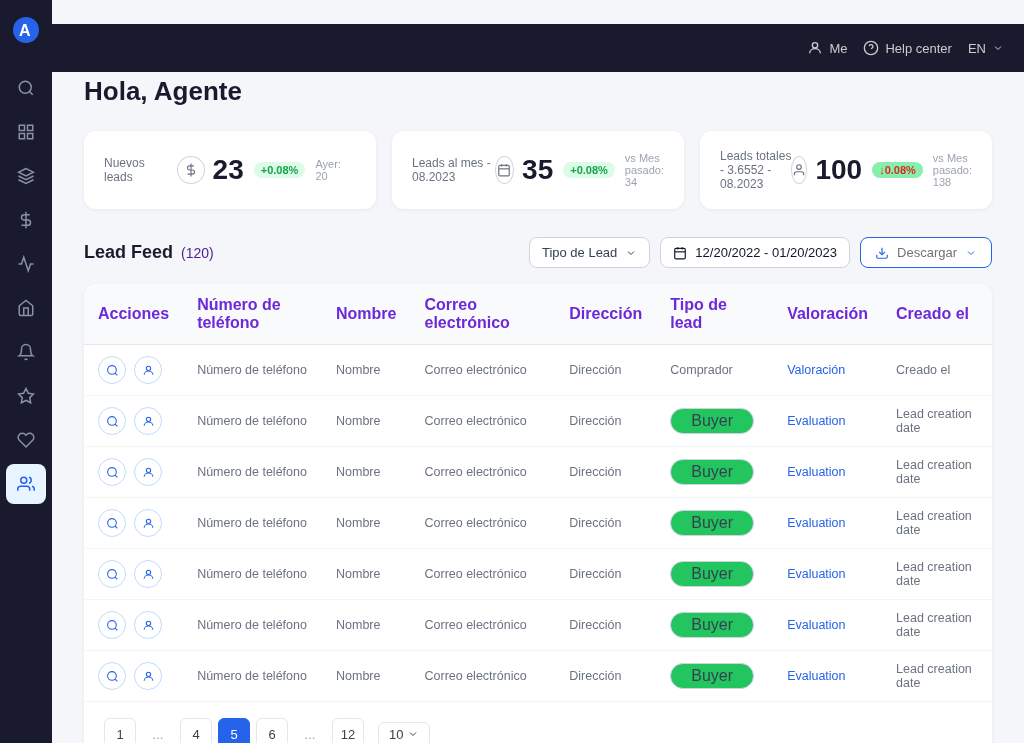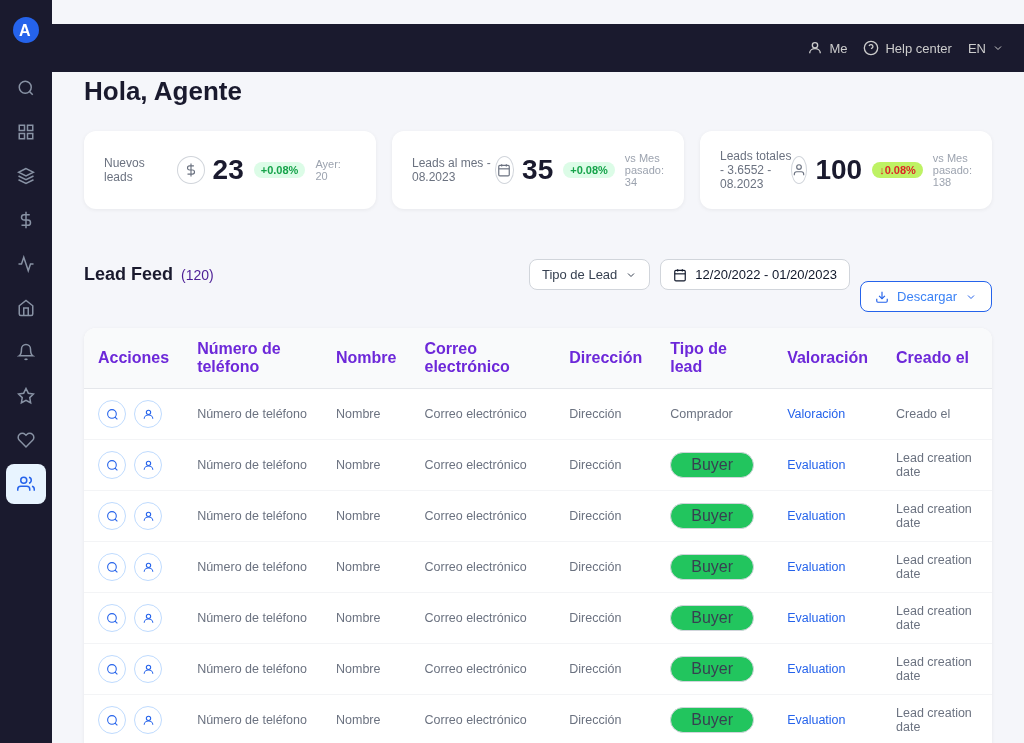--- a/index.html
+++ b/index.html
@@ -127,21 +127,21 @@
     }
     .badge-green {
       background: #dcfce7;
       color: #16a34a;
       font-size: 11px;
       font-weight: 600;
       padding: 2px 7px;
       border-radius: 20px;
     }
     .badge-red {
-      background: #bef264;
+      background: #86efac;
       color: #dc2626;
       font-size: 11px;
       font-weight: 600;
       padding: 2px 7px;
       border-radius: 20px;
     }
     .stat-sub {
       font-size: 11px;
       color: #9ca3af;
     }
@@ -193,28 +193,27 @@
       display: flex;
       align-items: center;
       gap: 8px;
       cursor: pointer;
     }
     .download-btn {
       border: 1.5px solid #2563eb;
       border-radius: 8px;
       padding: 7px 14px;
       font-size: 13px;
-      color: #3b82f6;
+      color: #737373;
       background: #fff;
       display: flex;
       align-items: center;
       gap: 8px;
       cursor: pointer;
       font-weight: 500;
-      margin-top: 44px;
     }
 
     
     .table-container {
       background: #fff;
       border-radius: 12px;
       box-shadow: 0 1px 4px rgba(0,0,0,0.06);
       overflow: hidden;
     }
     table {

